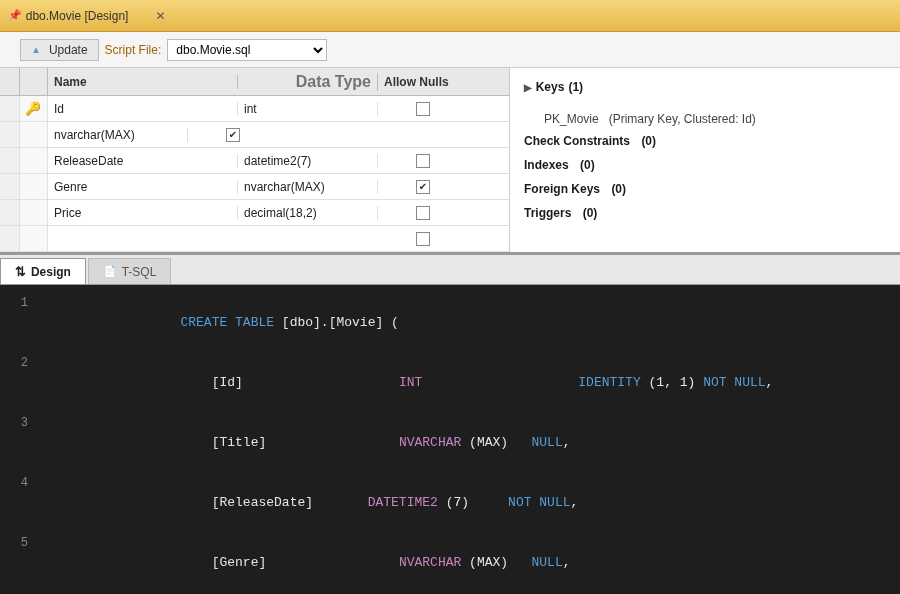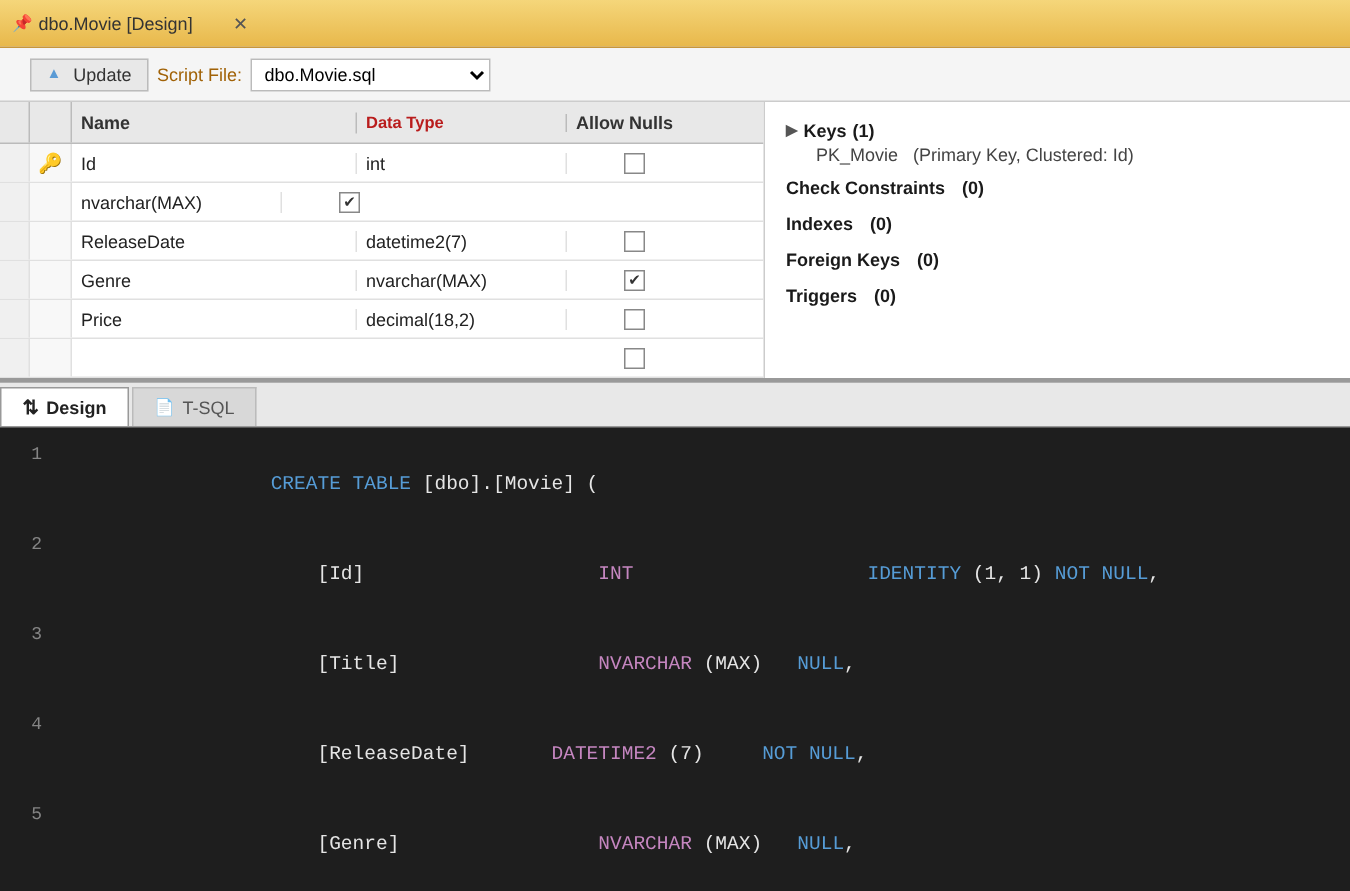--- a/index.html
+++ b/index.html
@@ -94,24 +94,24 @@
       padding: 0 6px;
       font-size: 12px;
       font-weight: 600;
       color: #333;
       display: flex; align-items: center;
     }
     .grid-header .col-type {
       width: 140px;
       border-right: 1px solid #bbb;
       padding: 0 6px;
-      font-size: 11px;
+      font-size: 16px;
       font-weight: 600;
-      color: #b91c1c;
-      display: flex; align-items: center;
+      color: #737373;
+      display: flex; align-items: center; justify-content: flex-end;
     }
     .grid-header .col-null {
       width: 90px;
       padding: 0 6px;
       font-size: 12px;
       font-weight: 600;
       color: #333;
       display: flex; 
     }
 
@@ -182,20 +182,21 @@
       color: #1a1a1a;
       cursor: pointer;
       display: flex; align-items: center; gap: 4px;
       padding: 2px 0;
     }
     .prop-header .triangle { font-size: 10px; color: #555; }
     .prop-indent {
       padding-left: 20px;
       font-size: 12px;
       color: #444;
+      margin-top: 16px;
     }
 
     
     .bottom-section {
       flex: 1;
       display: flex;
       flex-direction: column;
       background: #2d2d2d;
     }
     .tabs-bar {

